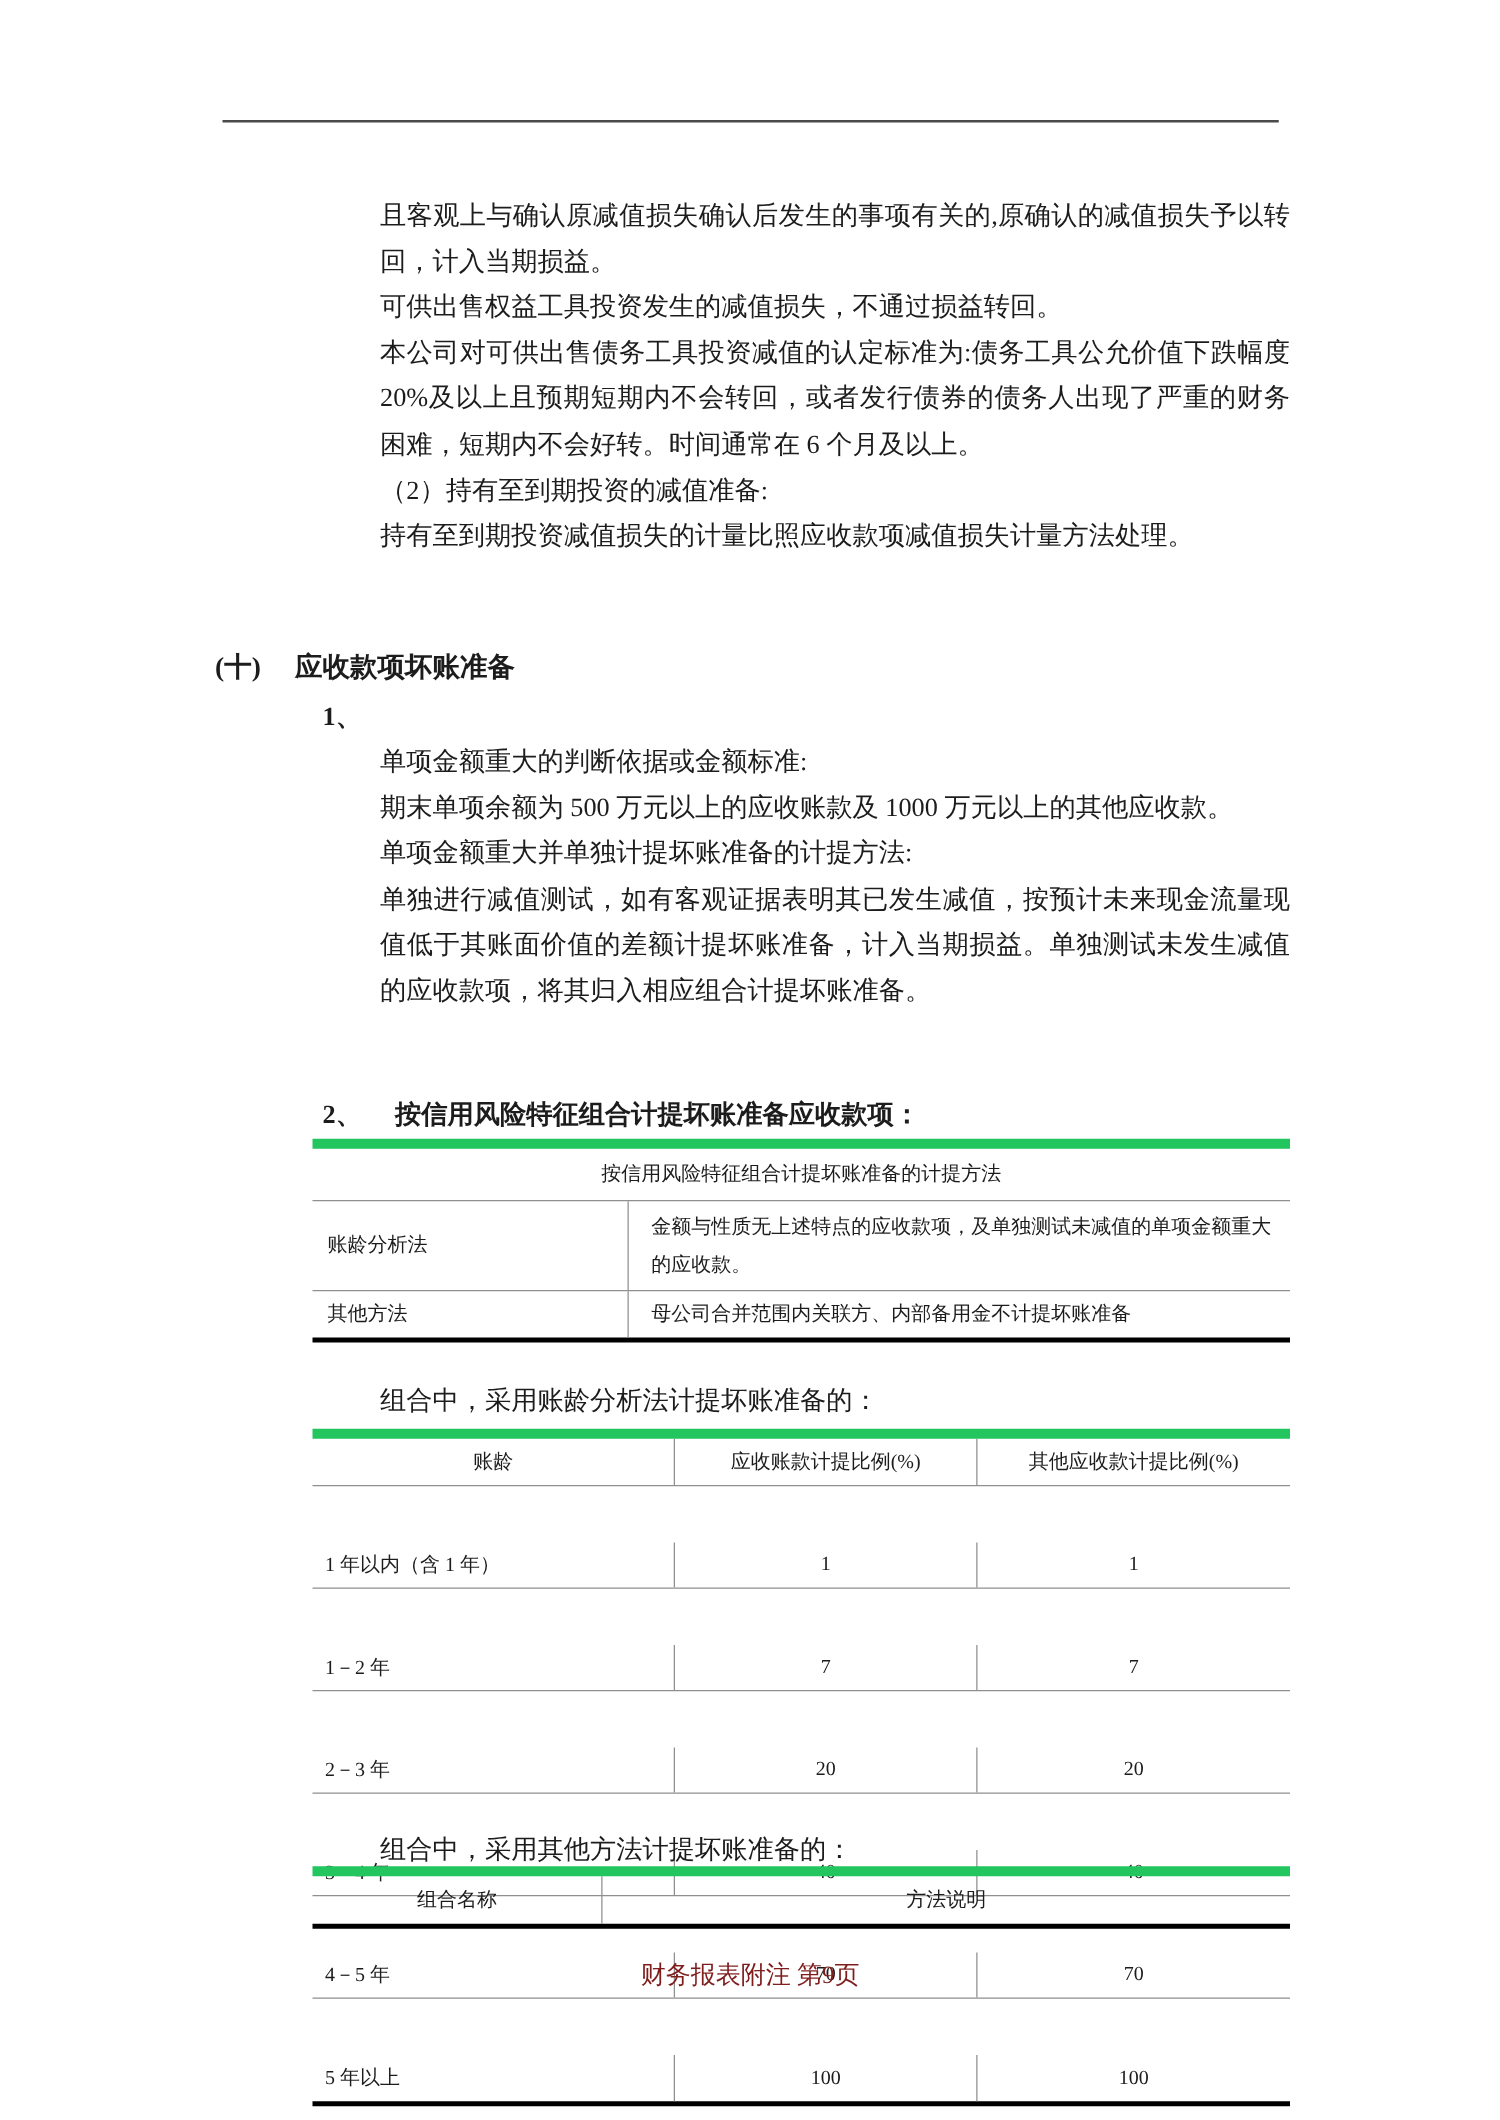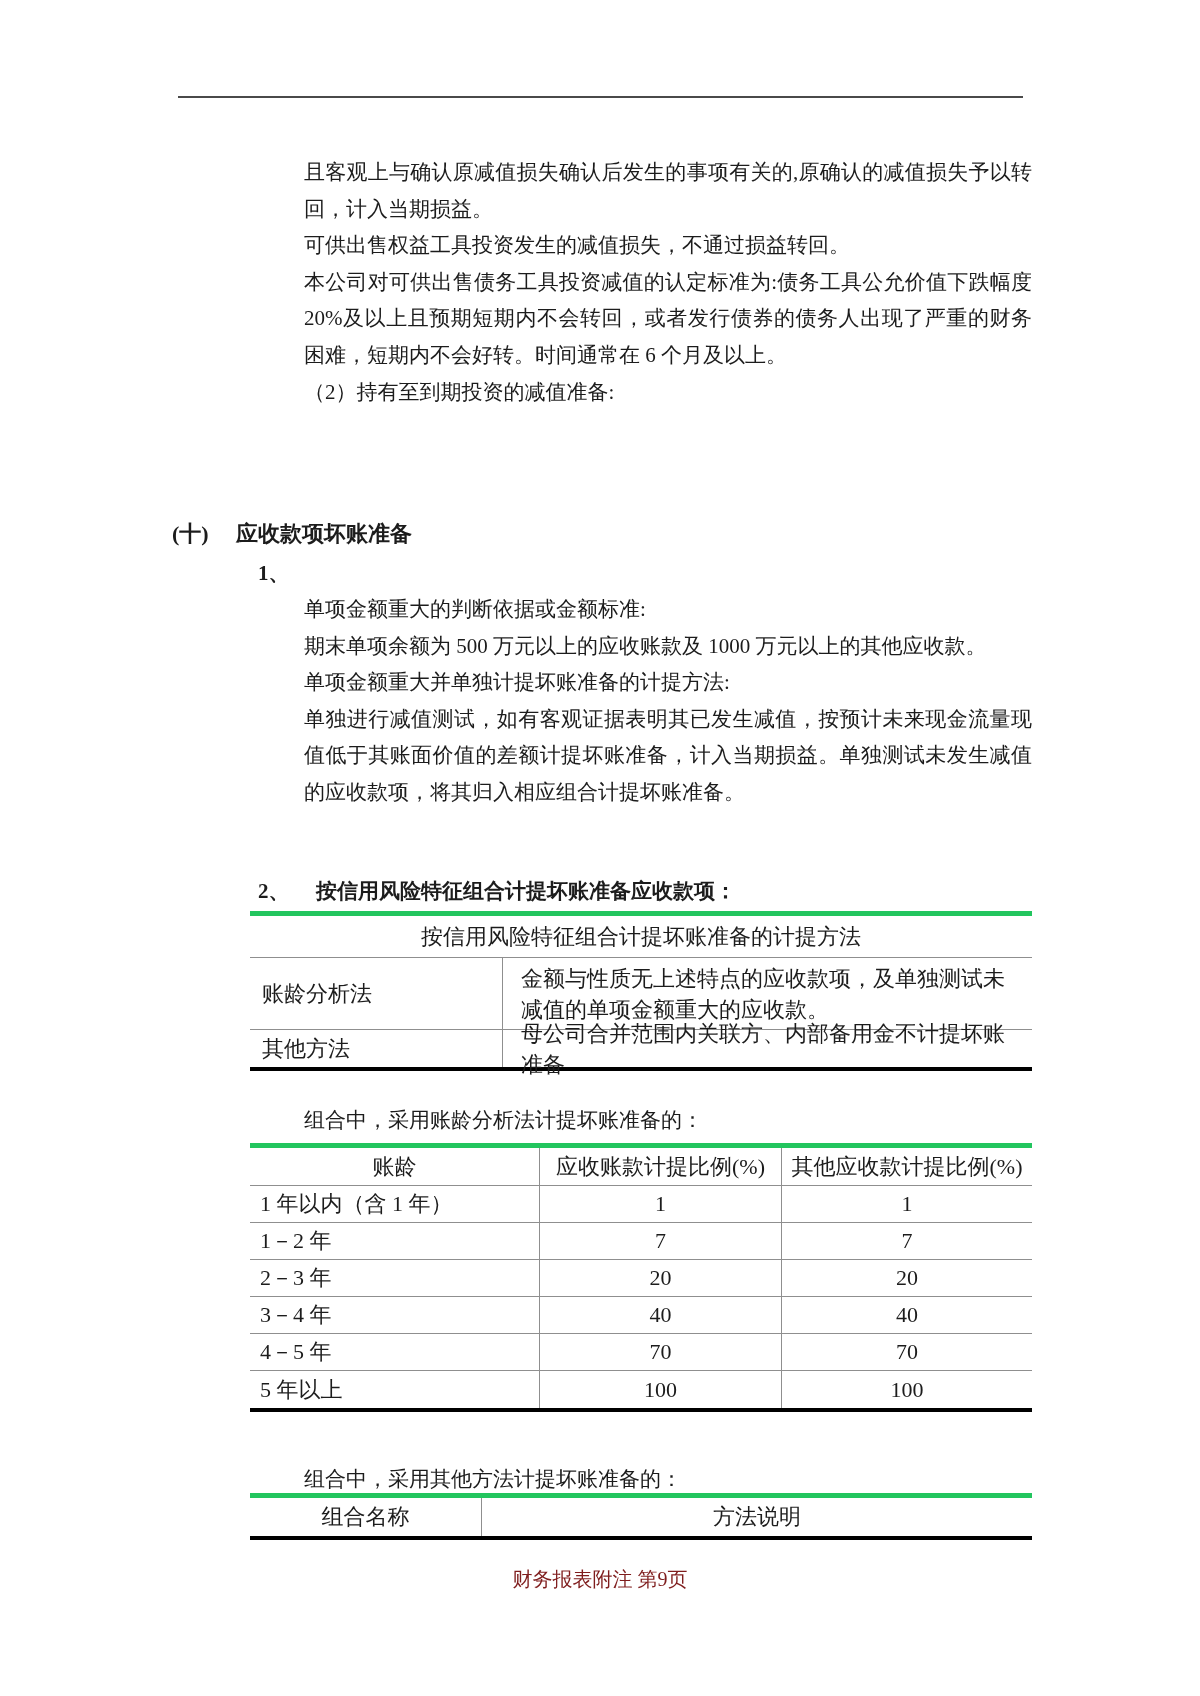--- a/index.html
+++ b/index.html
@@ -29,38 +29,38 @@
   }
   .h-num { position:absolute; }
   .h-title { position:absolute; }
   .caption {
     position:absolute; left:304px;
     font-size:21px; line-height:26px; white-space:nowrap;
   }
   
   .doc-table {
     position:absolute; left:250px; width:782px;
-    border-top:5px solid #22c55e; border-bottom:4px solid #000;
-    font-size:22px; box-sizing:border-box;
+    border-top:8px solid #22c55e; border-bottom:4px solid #000;
+    font-size:16px; box-sizing:border-box;
   }
   .trow { display:flex; box-sizing:border-box; }
   .thin { border-bottom:1px solid #8f8f8f; }
   .cell { box-sizing:border-box; display:flex; align-items:center; }
   .cell.center { justify-content:center; text-align:left; }
   .cell.vline { border-right:1px solid #8f8f8f; }
   
   .t1-span { height:41px; justify-content:center; align-items:center; display:flex; }
   .t1-c1 { width:253px; padding-left:12px; }
   .t1-c2 { flex:1; padding-left:18px; padding-right:8px; line-height:31px; align-items:center; }
   
   .t2-c1 { width:290px; }
   .t2-c2 { width:242px; }
   .t2-c3 { flex:1; }
   .t2-head { height:38px; }
-  .t2-row { height:37px; }
+  .t2-row { height:37px;margin-top:45px; }
   .t2-c1.data { padding-left:10px; }
   
   .t3-c1 { width:232px; }
   .t3-c2 { flex:1; }
   .t3-head { height:38px; }
   .footer {
     position:absolute; left:0; top:1566px; width:1200px;
     text-align:center; font-size:20px; color:#7f1d1d;
   }
 </style>
@@ -69,20 +69,21 @@
 
 <div class="page">
 
   <div class="header-rule"></div>
 
   <div class="bodyblock" style="top:154px;">
     <p>且客观上与确认原减值损失确认后发生的事项有关的,原确认的减值损失予以转回，计入当期损益。</p>
     <p>可供出售权益工具投资发生的减值损失，不通过损益转回。</p>
     <p>本公司对可供出售债务工具投资减值的认定标准为:债务工具公允价值下跌幅度 20%及以上且预期短期内不会转回，或者发行债券的债务人出现了严重的财务困难，短期内不会好转。时间通常在 6 个月及以上。</p>
     <p>（2）持有至到期投资的减值准备:</p>
+    <p>持有至到期投资减值损失的计量比照应收款项减值损失计量方法处理。</p>
   </div>
 
   <div class="heading-row" style="top:521px; left:0; width:1200px; height:26px;">
     <span class="h-num" style="left:172px;">(十)</span>
     <span class="h-title" style="left:236px;">应收款项坏账准备</span>
   </div>
 
   <div class="heading-row" style="top:560px; left:0; width:1200px; height:26px; font-size:21px;">
     <span class="h-num" style="left:258px;">1、</span>
   </div>

